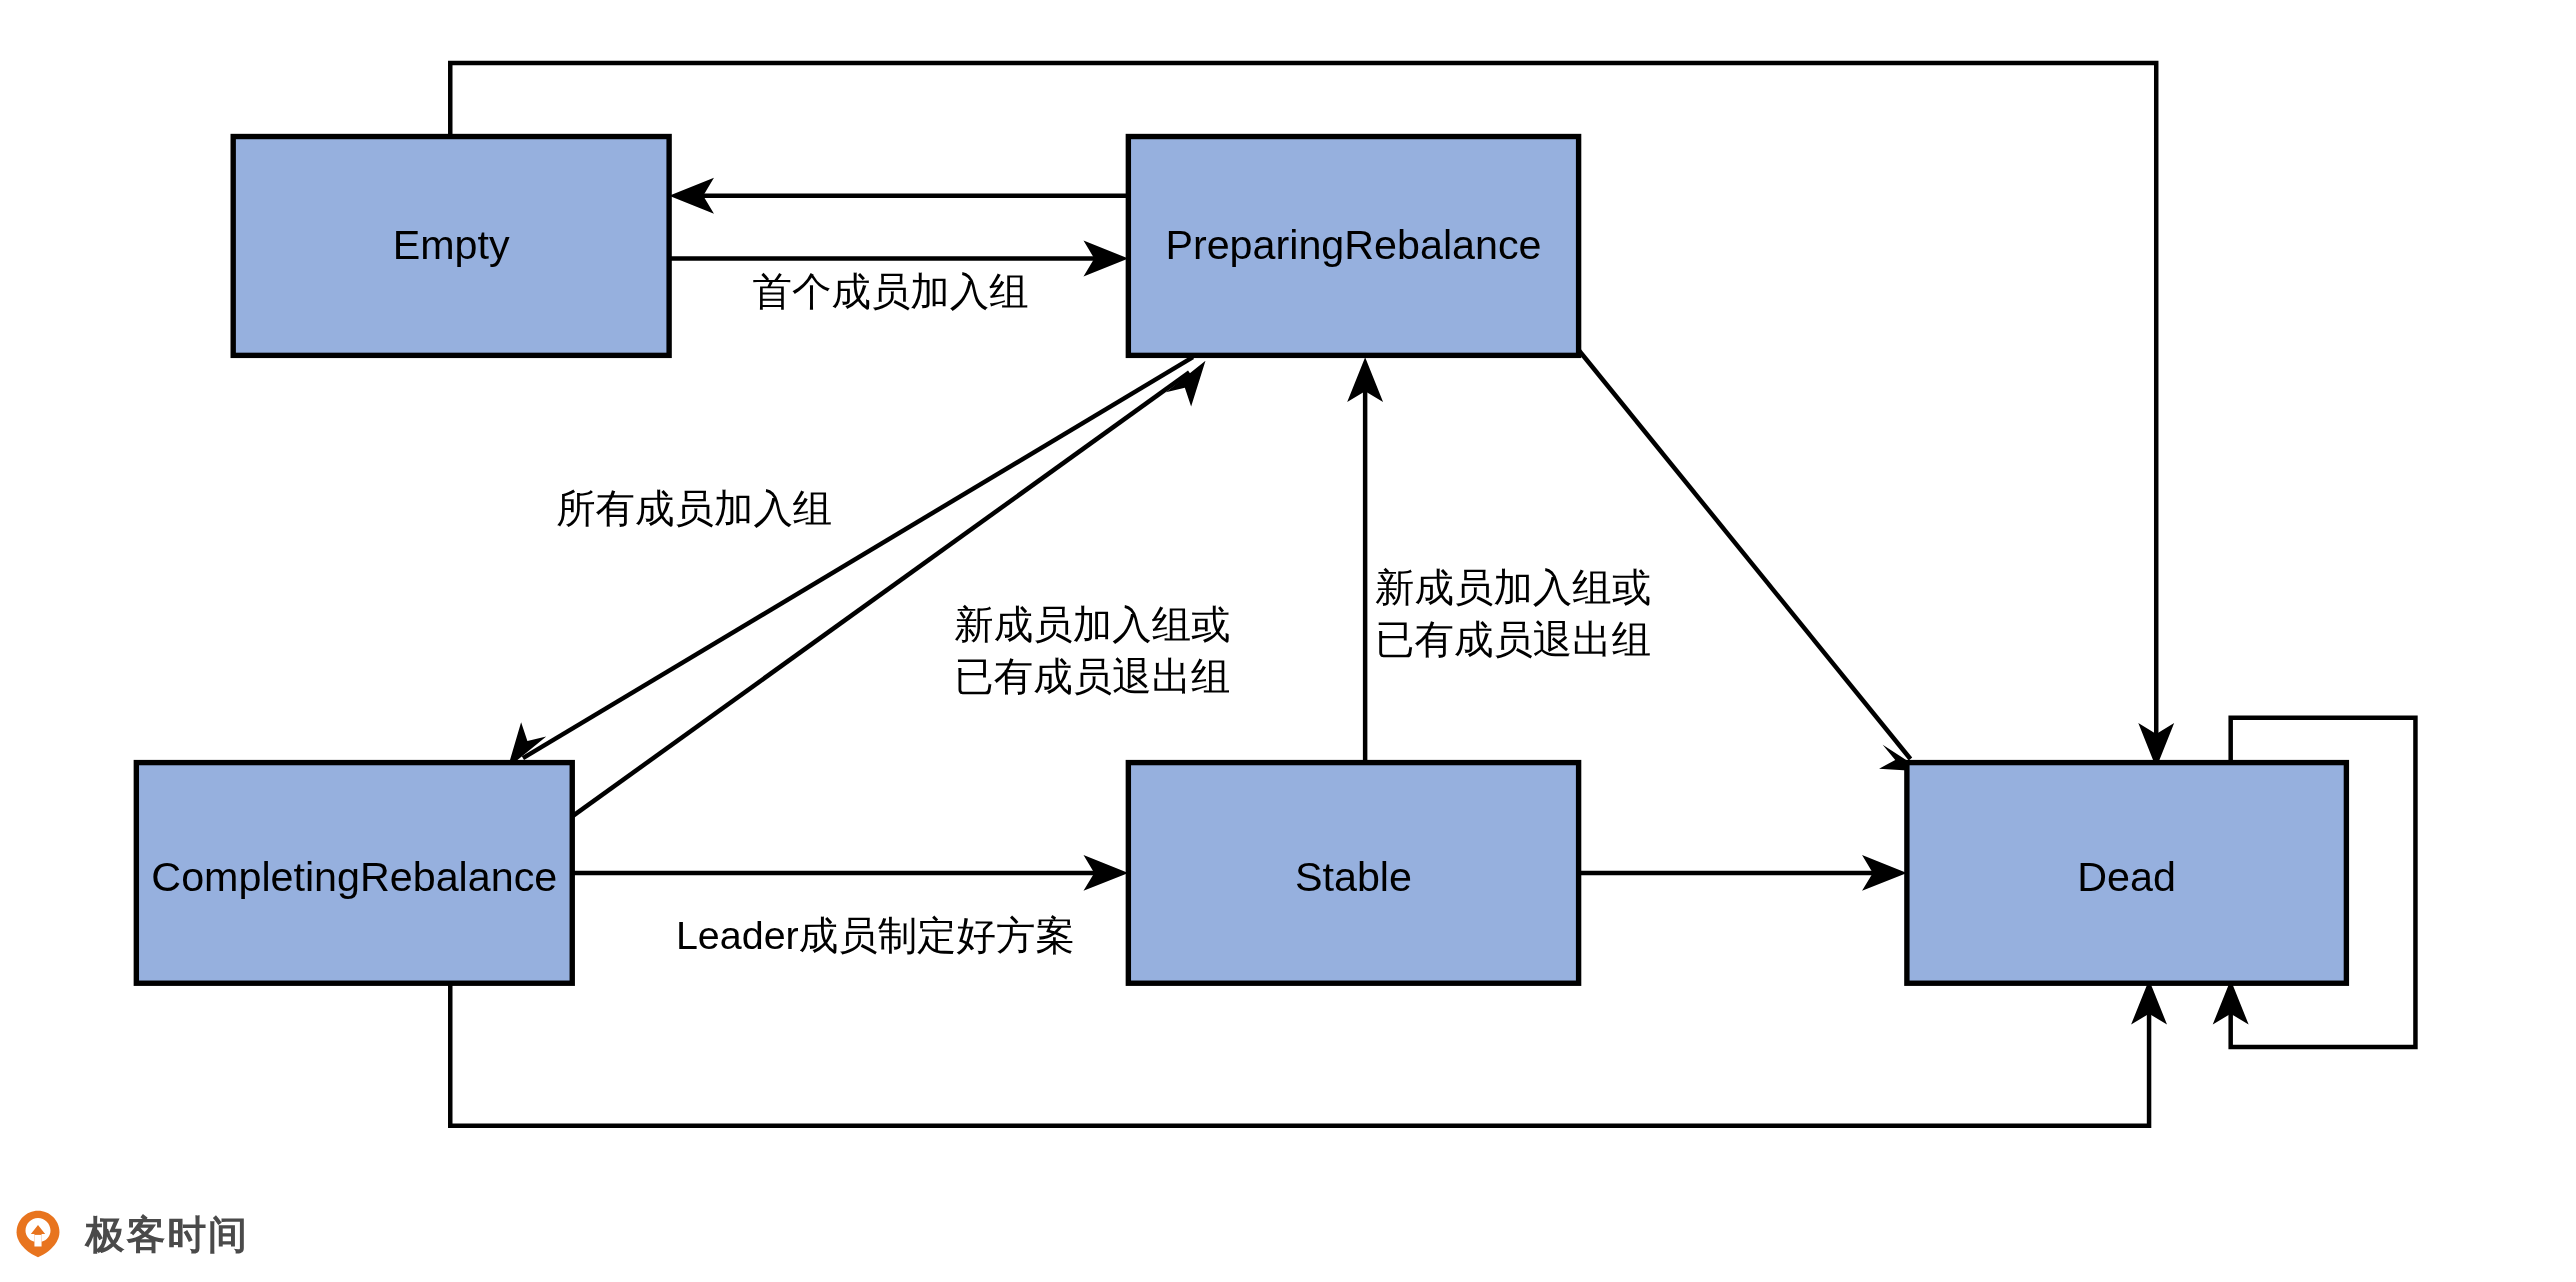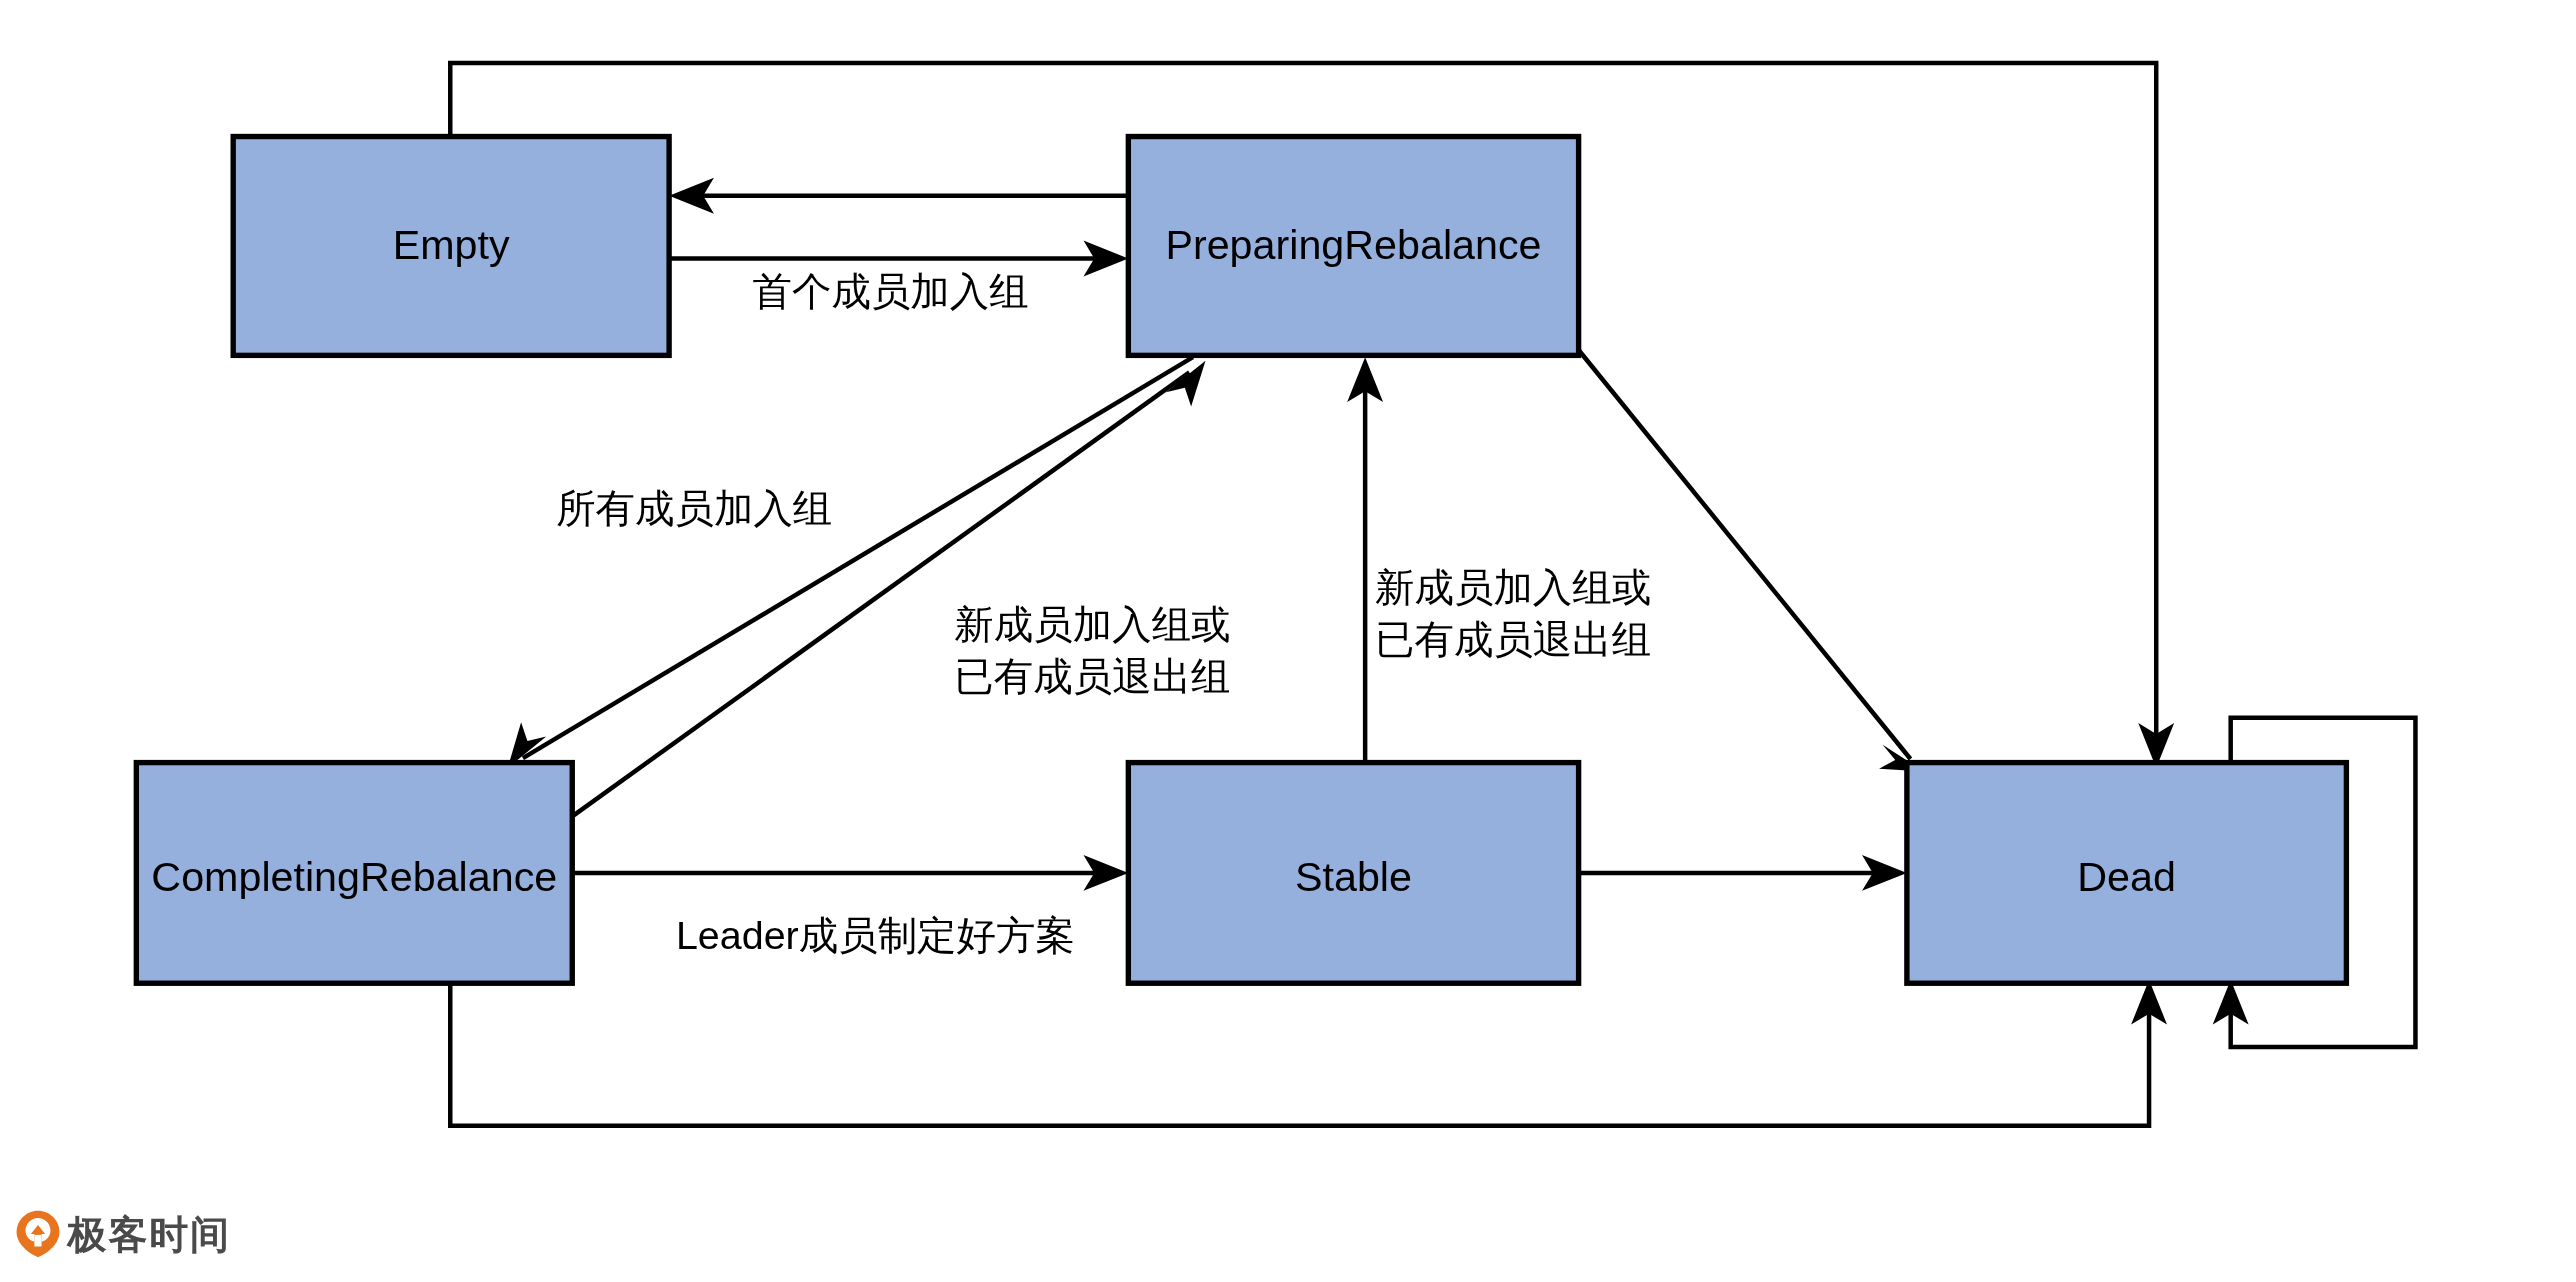--- a/index.html
+++ b/index.html
@@ -60,21 +60,21 @@
     fill: #000000;
     stroke: none;
   }
   
   #watermark {
     position: absolute;
     left: 12.6px;
     top: 1209px;
     display: flex;
     align-items: center;
-    gap: 5px;
+    gap: 23px;
   }
   #watermark .mark-icon {
     width: 50px;
     height: 50px;
     flex: 0 0 auto;
   }
   #watermark .mark-text {
     font-family: "DejaVu Sans", "Liberation Sans", sans-serif;
     font-size: 39px;
     font-weight: 700;

